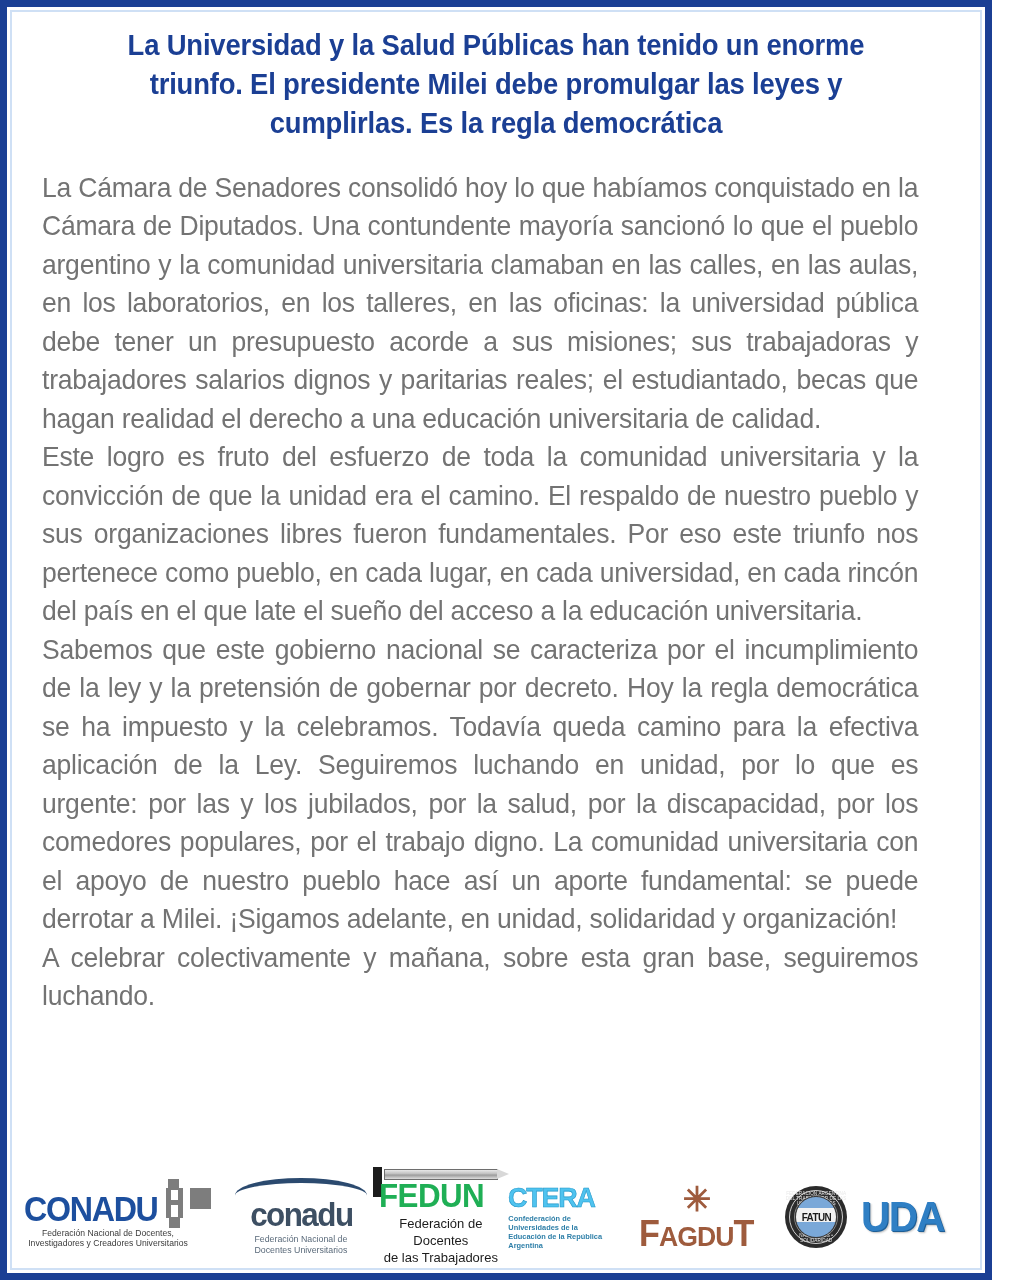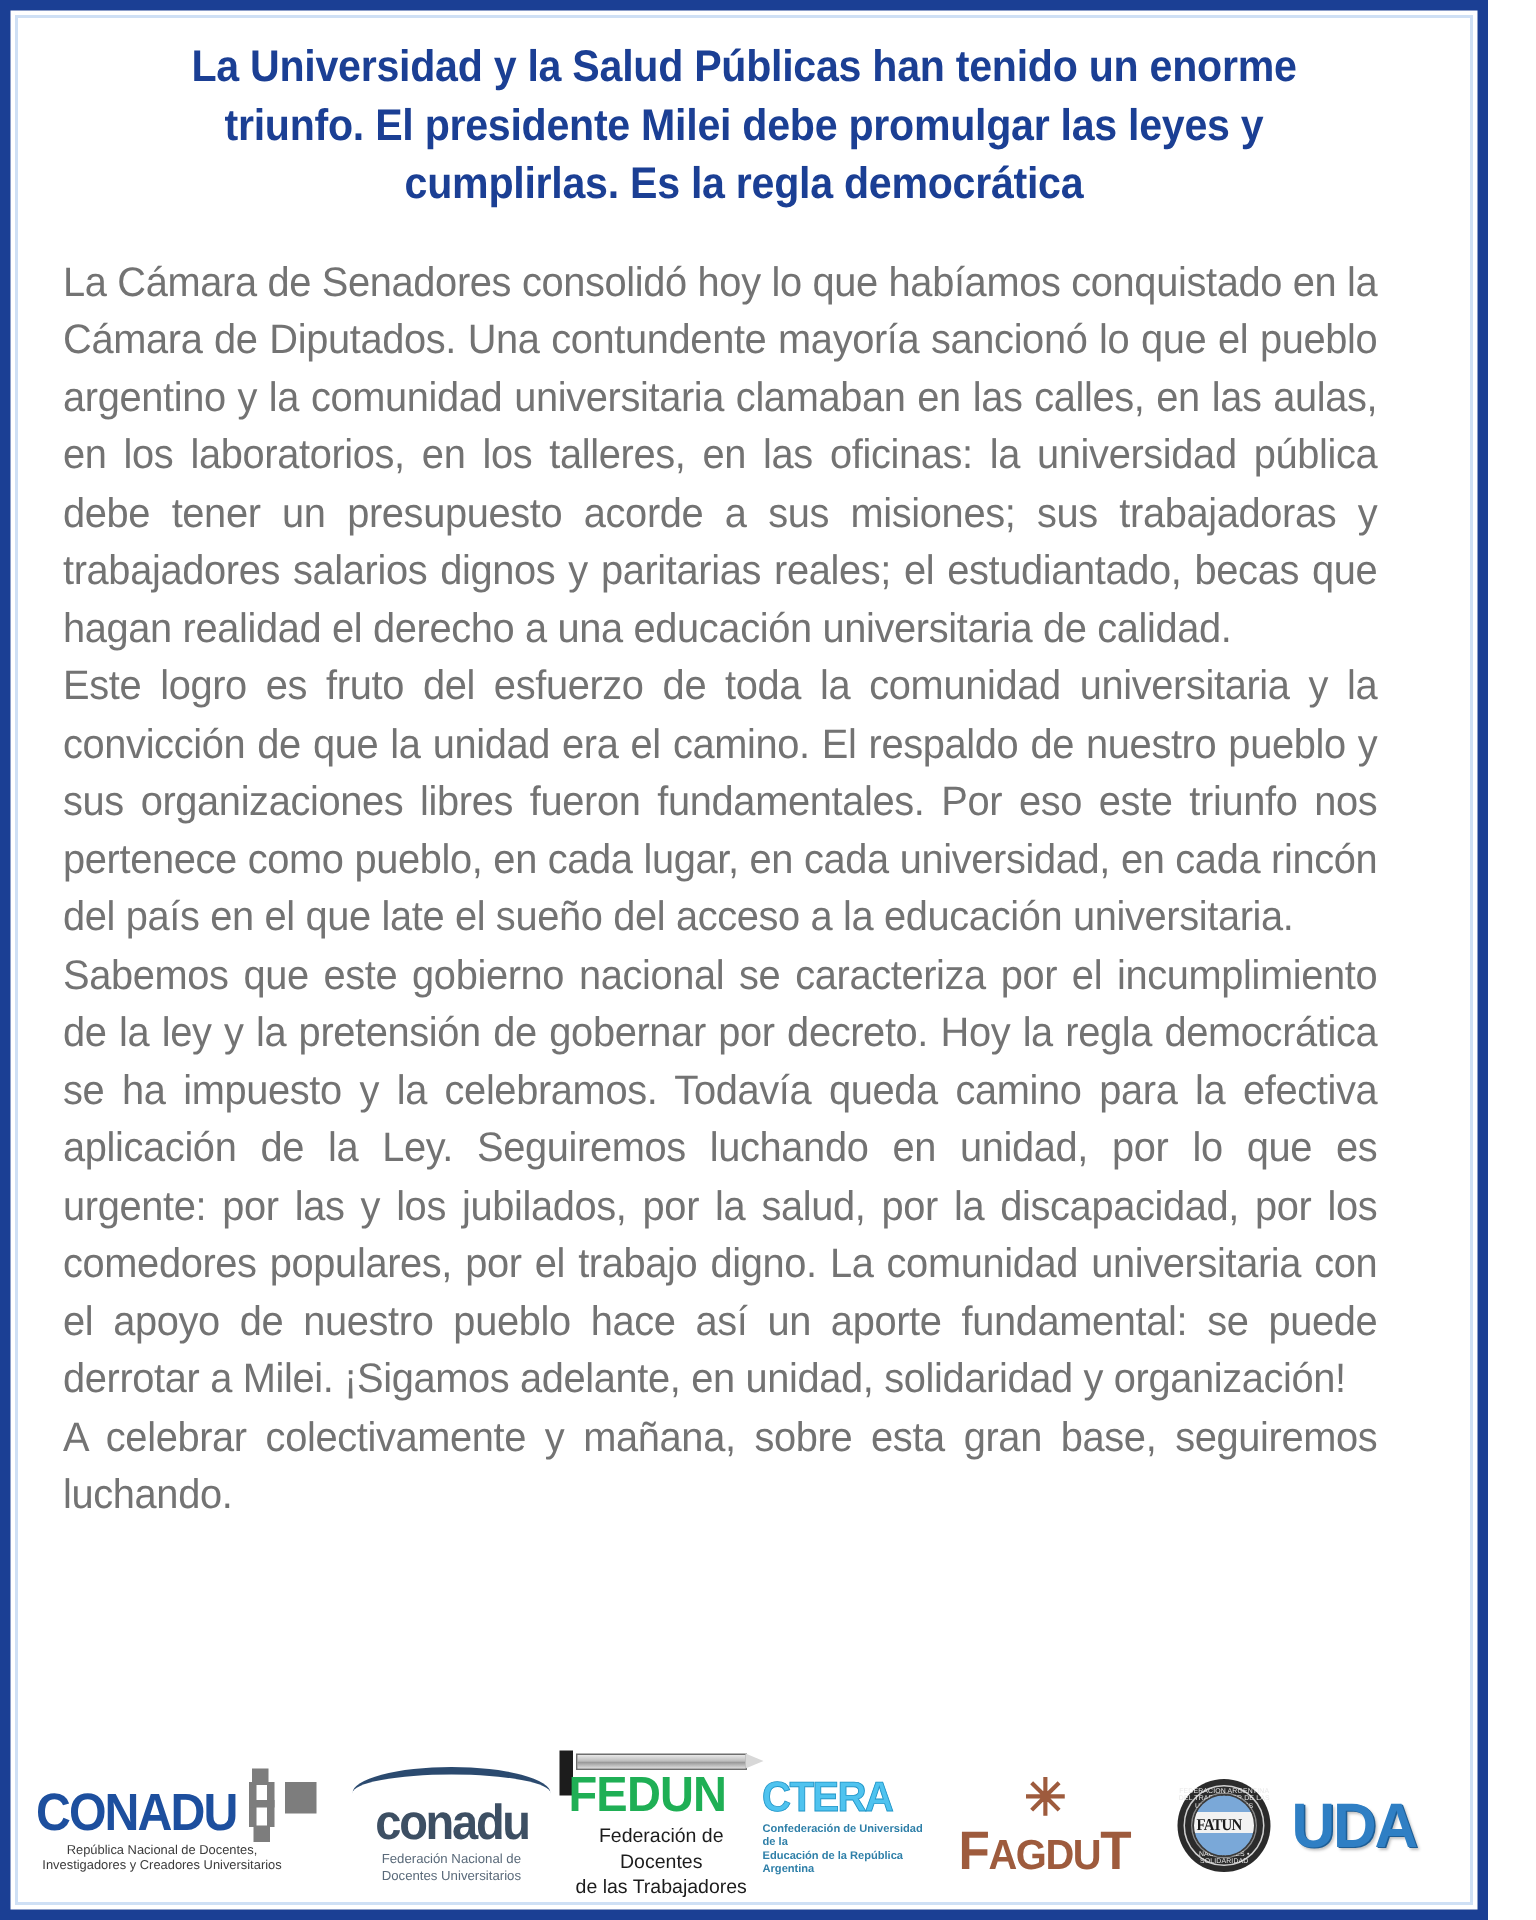--- a/index.html
+++ b/index.html
@@ -195,23 +195,22 @@
     position:absolute; inset: 4px; border-radius:50%;
     border: 1.4px solid #cfcfcf;
   }
   .fatun-ring2 {
     position:absolute; inset: 9px; border-radius:50%;
     border: 1.2px solid #8a8a8a;
   }
   .fatun-inner {
     position: relative; width: 40px; height: 40px; border-radius: 50%;
     background: linear-gradient(to bottom,#7aa8d8 0%,#7aa8d8 28%,#f2f2f2 28%,#f2f2f2 62%,#7aa8d8 62%,#7aa8d8 100%);
-    display:flex; align-items:center; justify-content:flex-start;
+    display:flex; align-items:center; justify-content:center;
     border: 1px solid #3a3a3a;
-    font-family: Liberation Serif, serif;
   }
   .fatun-text {
     font-size: 11px; font-weight: bold; color: #1b1b1b;
     letter-spacing: -0.6px; transform: scaleX(0.9);
   }
   .fatun-arc-top, .fatun-arc-bot {
     position:absolute; left:0; right:0; text-align:center;
     font-size: 4.6px; color:#e8e8e8; letter-spacing: 0.1px;
   }
   .fatun-arc-top { top: 5px; }
@@ -250,21 +249,21 @@
           <span class="conaduh-mark">
             <span class="hbar">
                 <span></span>
               </span>
             <span class="sq a"></span>
             <span class="sq b"></span>
             <span class="sq c"></span>
           </span>
         </div>
         <div class="conaduh-sub">
-          <div>República Nacional de Docentes,</div>
+          <div>Federación Nacional de Docentes,</div>
           <div>Investigadores y Creadores Universitarios</div>
         </div>
       </div>
 
       <div class="logo conadu">
         <div class="conadu-arc"></div>
         <div class="conadu-word">conadu</div>
         <div class="conadu-sub">
           <div>Federación Nacional de</div>
           <div>Docentes Universitarios</div>
@@ -280,21 +279,21 @@
         <div class="fedun-word">FEDUN</div>
         <div class="fedun-sub">
           <div>Federación de Docentes</div>
           <div>de las Trabajadores</div>
         </div>
       </div>
 
       <div class="logo ctera">
         <div class="ctera-word">CTERA</div>
         <div class="ctera-sub">
-          <div>Confederación de Universidad de la</div>
+          <div>Confederación de Universidades de la</div>
           <div>Educación de la República Argentina</div>
         </div>
       </div>
 
       <div class="logo fagdut">
         <span class="fagdut-star">✳</span>
         <span class="fagdut-word"><span>F</span><span class="sm">AGDU</span><span>T</span></span>
       </div>
 
       <div class="logo fatun">

